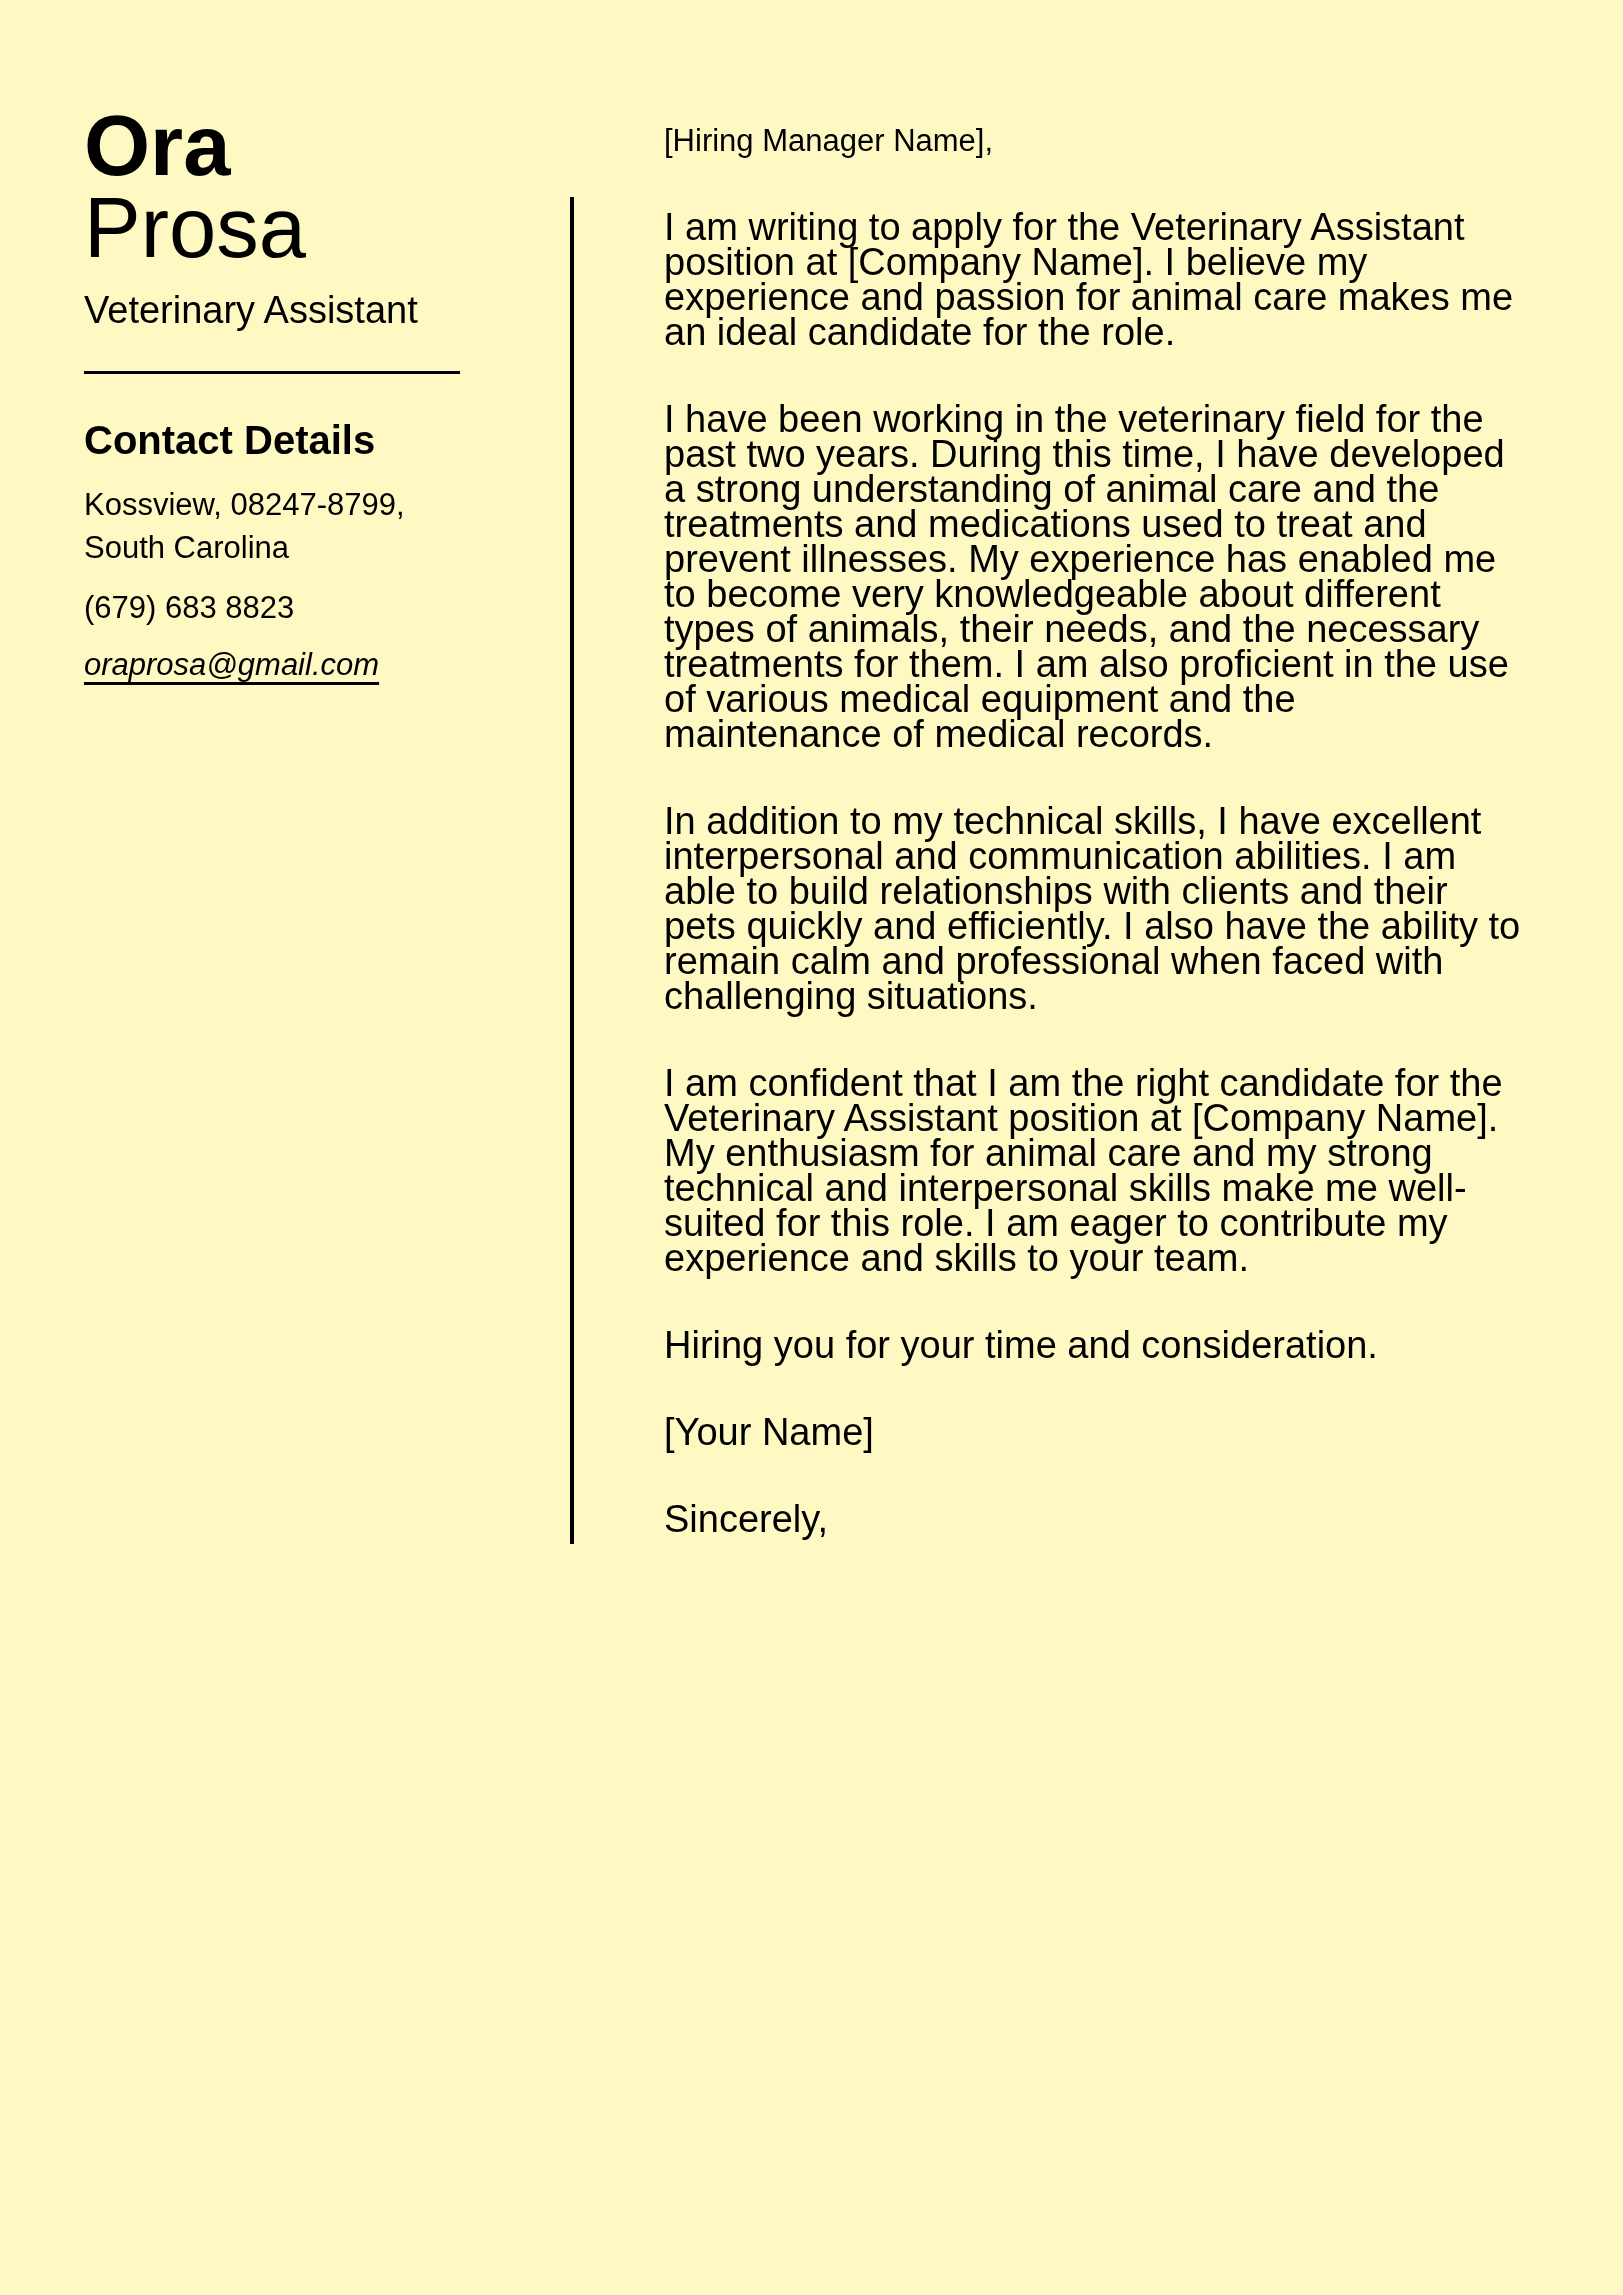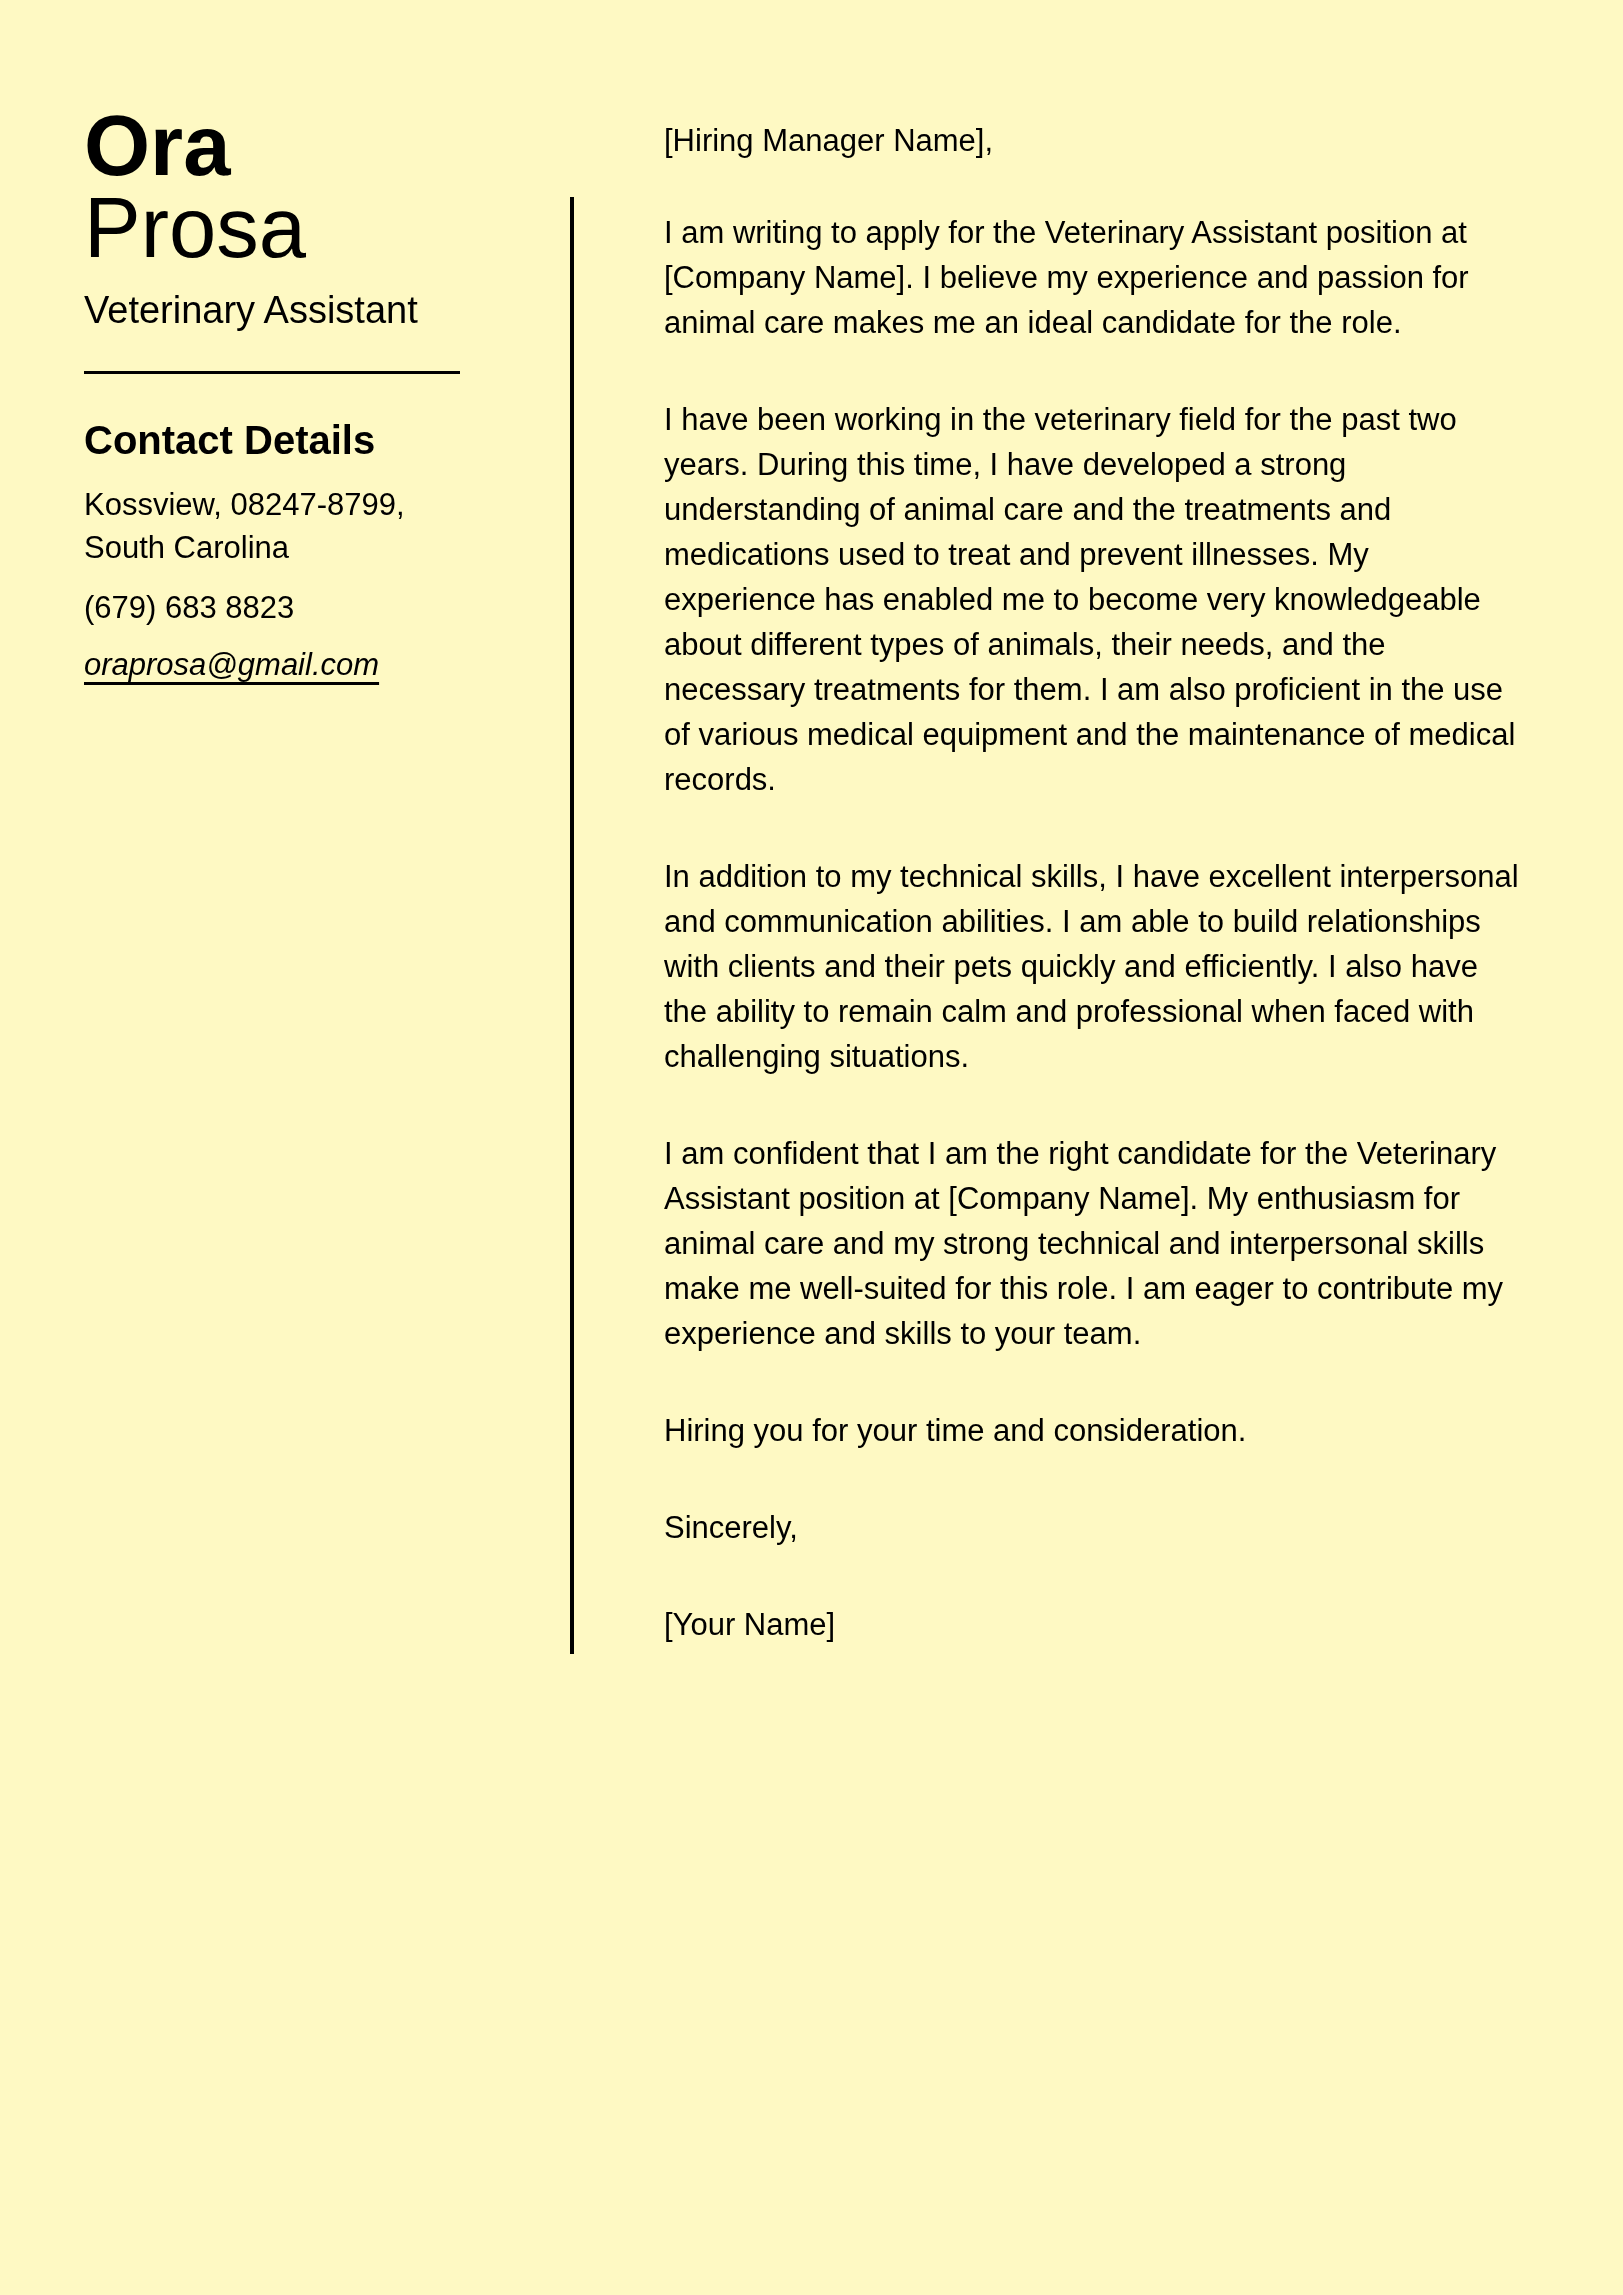--- a/index.html
+++ b/index.html
@@ -87,22 +87,22 @@
     font-size: 31px;
     line-height: 45px;
   }
   .letter-body {
     margin-top: 34px;
     border-left: 4.6px solid #000000;
     padding: 13px 0 6.5px 90px;
   }
   .letter-body p {
     margin: 0 0 52px 0;
-    font-size: 31px;
-    line-height: 45px;
+    font-size: 38px;
+    line-height: 35px;
   }
   .letter-body p:last-child { margin-bottom: 0; }
 </style>
 </head>
 <body>
 
 <div class="page">
 
   <aside class="sidebar">
     <h1 class="name">
@@ -130,19 +130,19 @@
 
   <main class="letter">
     <p class="greeting">[Hiring Manager Name],</p>
 
     <div class="letter-body">
       <p>I am writing to apply for the Veterinary Assistant position at [Company Name]. I believe my experience and passion for animal care makes me an ideal candidate for the role.</p>
       <p>I have been working in the veterinary field for the past two years. During this time, I have developed a strong understanding of animal care and the treatments and medications used to treat and prevent illnesses. My experience has enabled me to become very knowledgeable about different types of animals, their needs, and the necessary treatments for them. I am also proficient in the use of various medical equipment and the maintenance of medical records.</p>
       <p>In addition to my technical skills, I have excellent interpersonal and communication abilities. I am able to build relationships with clients and their pets quickly and efficiently. I also have the ability to remain calm and professional when faced with challenging situations.</p>
       <p>I am confident that I am the right candidate for the Veterinary Assistant position at [Company Name]. My enthusiasm for animal care and my strong technical and interpersonal skills make me well-suited for this role. I am eager to contribute my experience and skills to your team.</p>
       <p>Hiring you for your time and consideration.</p>
+      <p>[Your Name]</p>
       <p>Sincerely,</p>
-      <p>[Your Name]</p>
     </div>
   </main>
 
 </div>
 
 
 </body></html>

